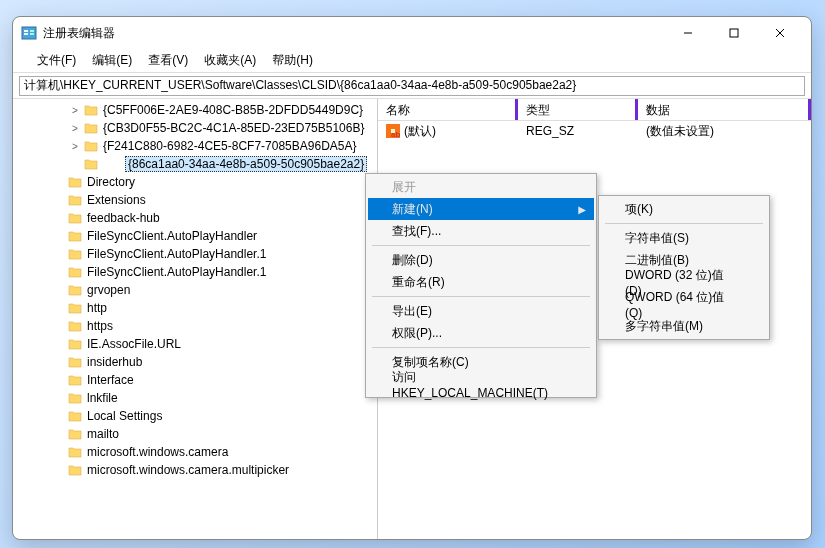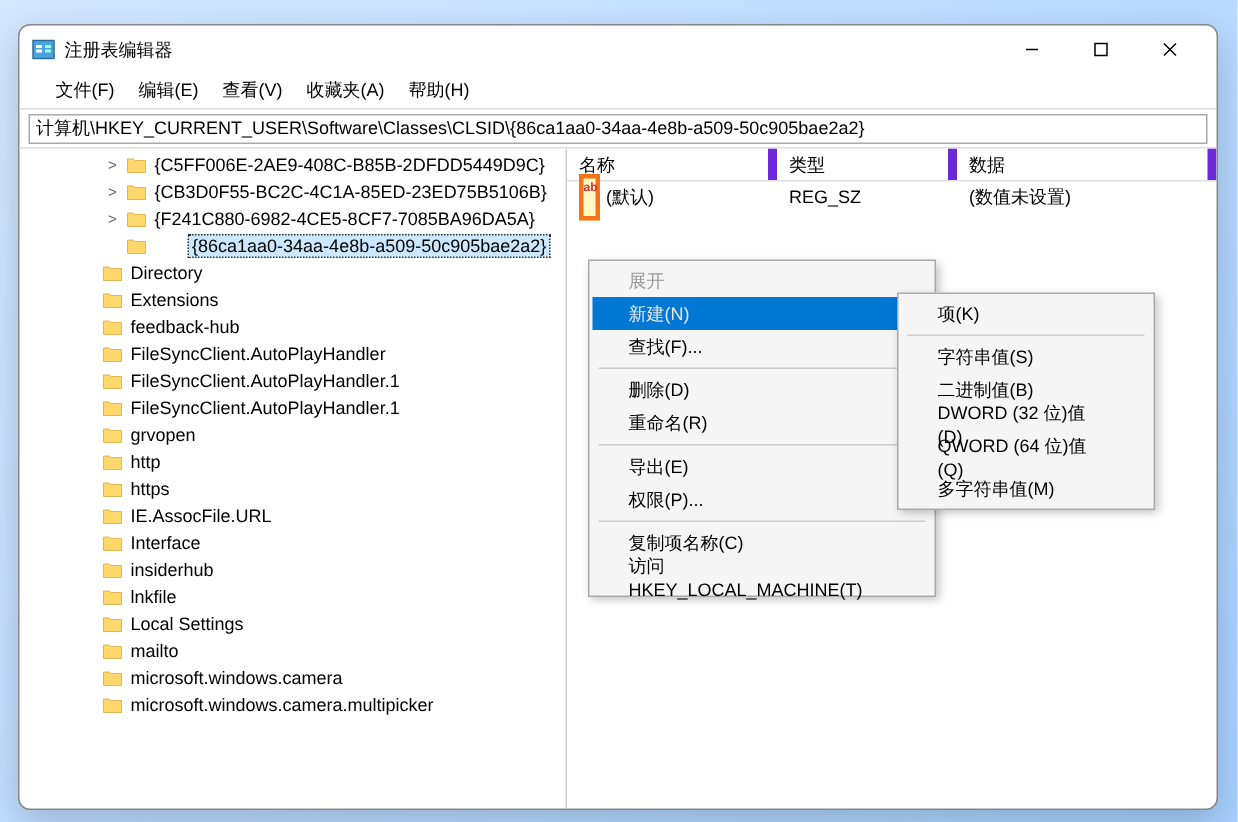--- a/index.html
+++ b/index.html
@@ -17,25 +17,25 @@
 .content { flex: 1; display: flex; overflow: hidden; }
 .tree { width: 365px; border-right: 1px solid #ccc; overflow-y: auto; padding: 2px 0; }
 .tree-row { display: flex; align-items: center; height: 18px; padding-right: 4px; white-space: nowrap; }
 .tree-row.selected .label { background: #cce8ff; border: 1px dotted #333; margin-left: 24px; }
 .indent { display: inline-block; }
 .expander { width: 12px; height: 12px; display: inline-flex; align-items: center; justify-content: center; color: #666; font-size: 10px; }
 .folder-icon { width: 14px; height: 12px; margin: 0 3px; }
 .tree-row .label { font-size: 12px; padding: 0 2px; }
 .list { flex: 1; display: flex; flex-direction: column; }
 .list-header { display: flex; height: 22px; border-bottom: 1px solid #ddd; }
-.list-header .col { padding: 3px 8px; border-right: 6px solid #6d28d9; font-size: 12px; }
+.list-header .col { padding: 3px 8px; border-right: 3px solid #6d28d9; font-size: 12px; }
 .list-body { flex: 1; }
 .list-row { display: flex; height: 20px; align-items: center; }
 .list-row .cell { padding: 0 8px; font-size: 12px; display: flex; align-items: center; }
-.ab-icon { display: inline-block; width: 14px; height: 31px; border: 3px solid #f97316; background: #fef9c3; color: #c33; font-size: 8px; font-weight: bold; text-align: center; line-height: 12px; margin-right: 4px; }
+.ab-icon { display: inline-block; width: 14px; height: 14px; border: 5px solid #f97316; background: #fef9c3; color: #c33; font-size: 8px; font-weight: bold; text-align: center; line-height: 12px; margin-right: 4px; }
 .context-menu { position: absolute; background: #f5f5f5; border: 1px solid #aaa; box-shadow: 2px 2px 6px rgba(0,0,0,0.25); padding: 2px; }
 .ctx-item { height: 22px; display: flex; align-items: center; padding: 0 30px 0 24px; font-size: 12px; position: relative; }
 .ctx-item.disabled { color: #999; }
 .ctx-item.hover { background: #0078d4; color: #e5e5e5; }
 .ctx-item .arrow { position: absolute; right: 8px; font-size: 10px; }
 .ctx-sep { height: 1px; background: #ccc; margin: 3px 4px; }
 .watermark { position: absolute; right: 16px; bottom: 14px; color: rgba(255,255,255,0.85); font-size: 13px; }
 .folder-svg { fill: #ffd86b; stroke: #d9a23a; stroke-width: 0.5; }
 </style>
 </head>
@@ -196,29 +196,29 @@
             <path class="folder-svg" d="M1 2h4l1 1h7v8H1z"></path>
           </svg>
           <span class="label">IE.AssocFile.URL</span>
         </div>
         <div class="tree-row">
           <span class="indent" style="width:40px"></span>
           <span class="expander"></span>
           <svg class="folder-icon" viewBox="0 0 14 12">
             <path class="folder-svg" d="M1 2h4l1 1h7v8H1z"></path>
           </svg>
+          <span class="label">insiderhub</span>
+        </div>
+        <div class="tree-row">
+          <span class="indent" style="width:40px"></span>
+          <span class="expander"></span>
+          <svg class="folder-icon" viewBox="0 0 14 12">
+            <path class="folder-svg" d="M1 2h4l1 1h7v8H1z"></path>
+          </svg>
           <span class="label">Interface</span>
-        </div>
-        <div class="tree-row">
-          <span class="indent" style="width:40px"></span>
-          <span class="expander"></span>
-          <svg class="folder-icon" viewBox="0 0 14 12">
-            <path class="folder-svg" d="M1 2h4l1 1h7v8H1z"></path>
-          </svg>
-          <span class="label">insiderhub</span>
         </div>
         <div class="tree-row">
           <span class="indent" style="width:40px"></span>
           <span class="expander"></span>
           <svg class="folder-icon" viewBox="0 0 14 12">
             <path class="folder-svg" d="M1 2h4l1 1h7v8H1z"></path>
           </svg>
           <span class="label">lnkfile</span>
         </div>
         <div class="tree-row">
@@ -267,21 +267,21 @@
               <span>(默认)</span>
             </div>
             <div class="cell" style="width:120px">REG_SZ</div>
             <div class="cell" style="flex:1">(数值未设置)</div>
           </div>
         </div>
     </div>
   </div>
 </div>
 
-<div class="context-menu" id="ctx1" style="left:365px; top:173px; width:232px;margin-left:27px;">
+<div class="context-menu" id="ctx1" style="left:365px; top:173px; width:232px;">
     <div class="ctx-item disabled">展开</div>
     <div class="ctx-item hover">新建(N)<span class="arrow">▶</span></div>
     <div class="ctx-item">查找(F)...</div>
     <div class="ctx-sep"></div>
     <div class="ctx-item">删除(D)</div>
     <div class="ctx-item">重命名(R)</div>
     <div class="ctx-sep"></div>
     <div class="ctx-item">导出(E)</div>
     <div class="ctx-item">权限(P)...</div>
     <div class="ctx-sep"></div>

